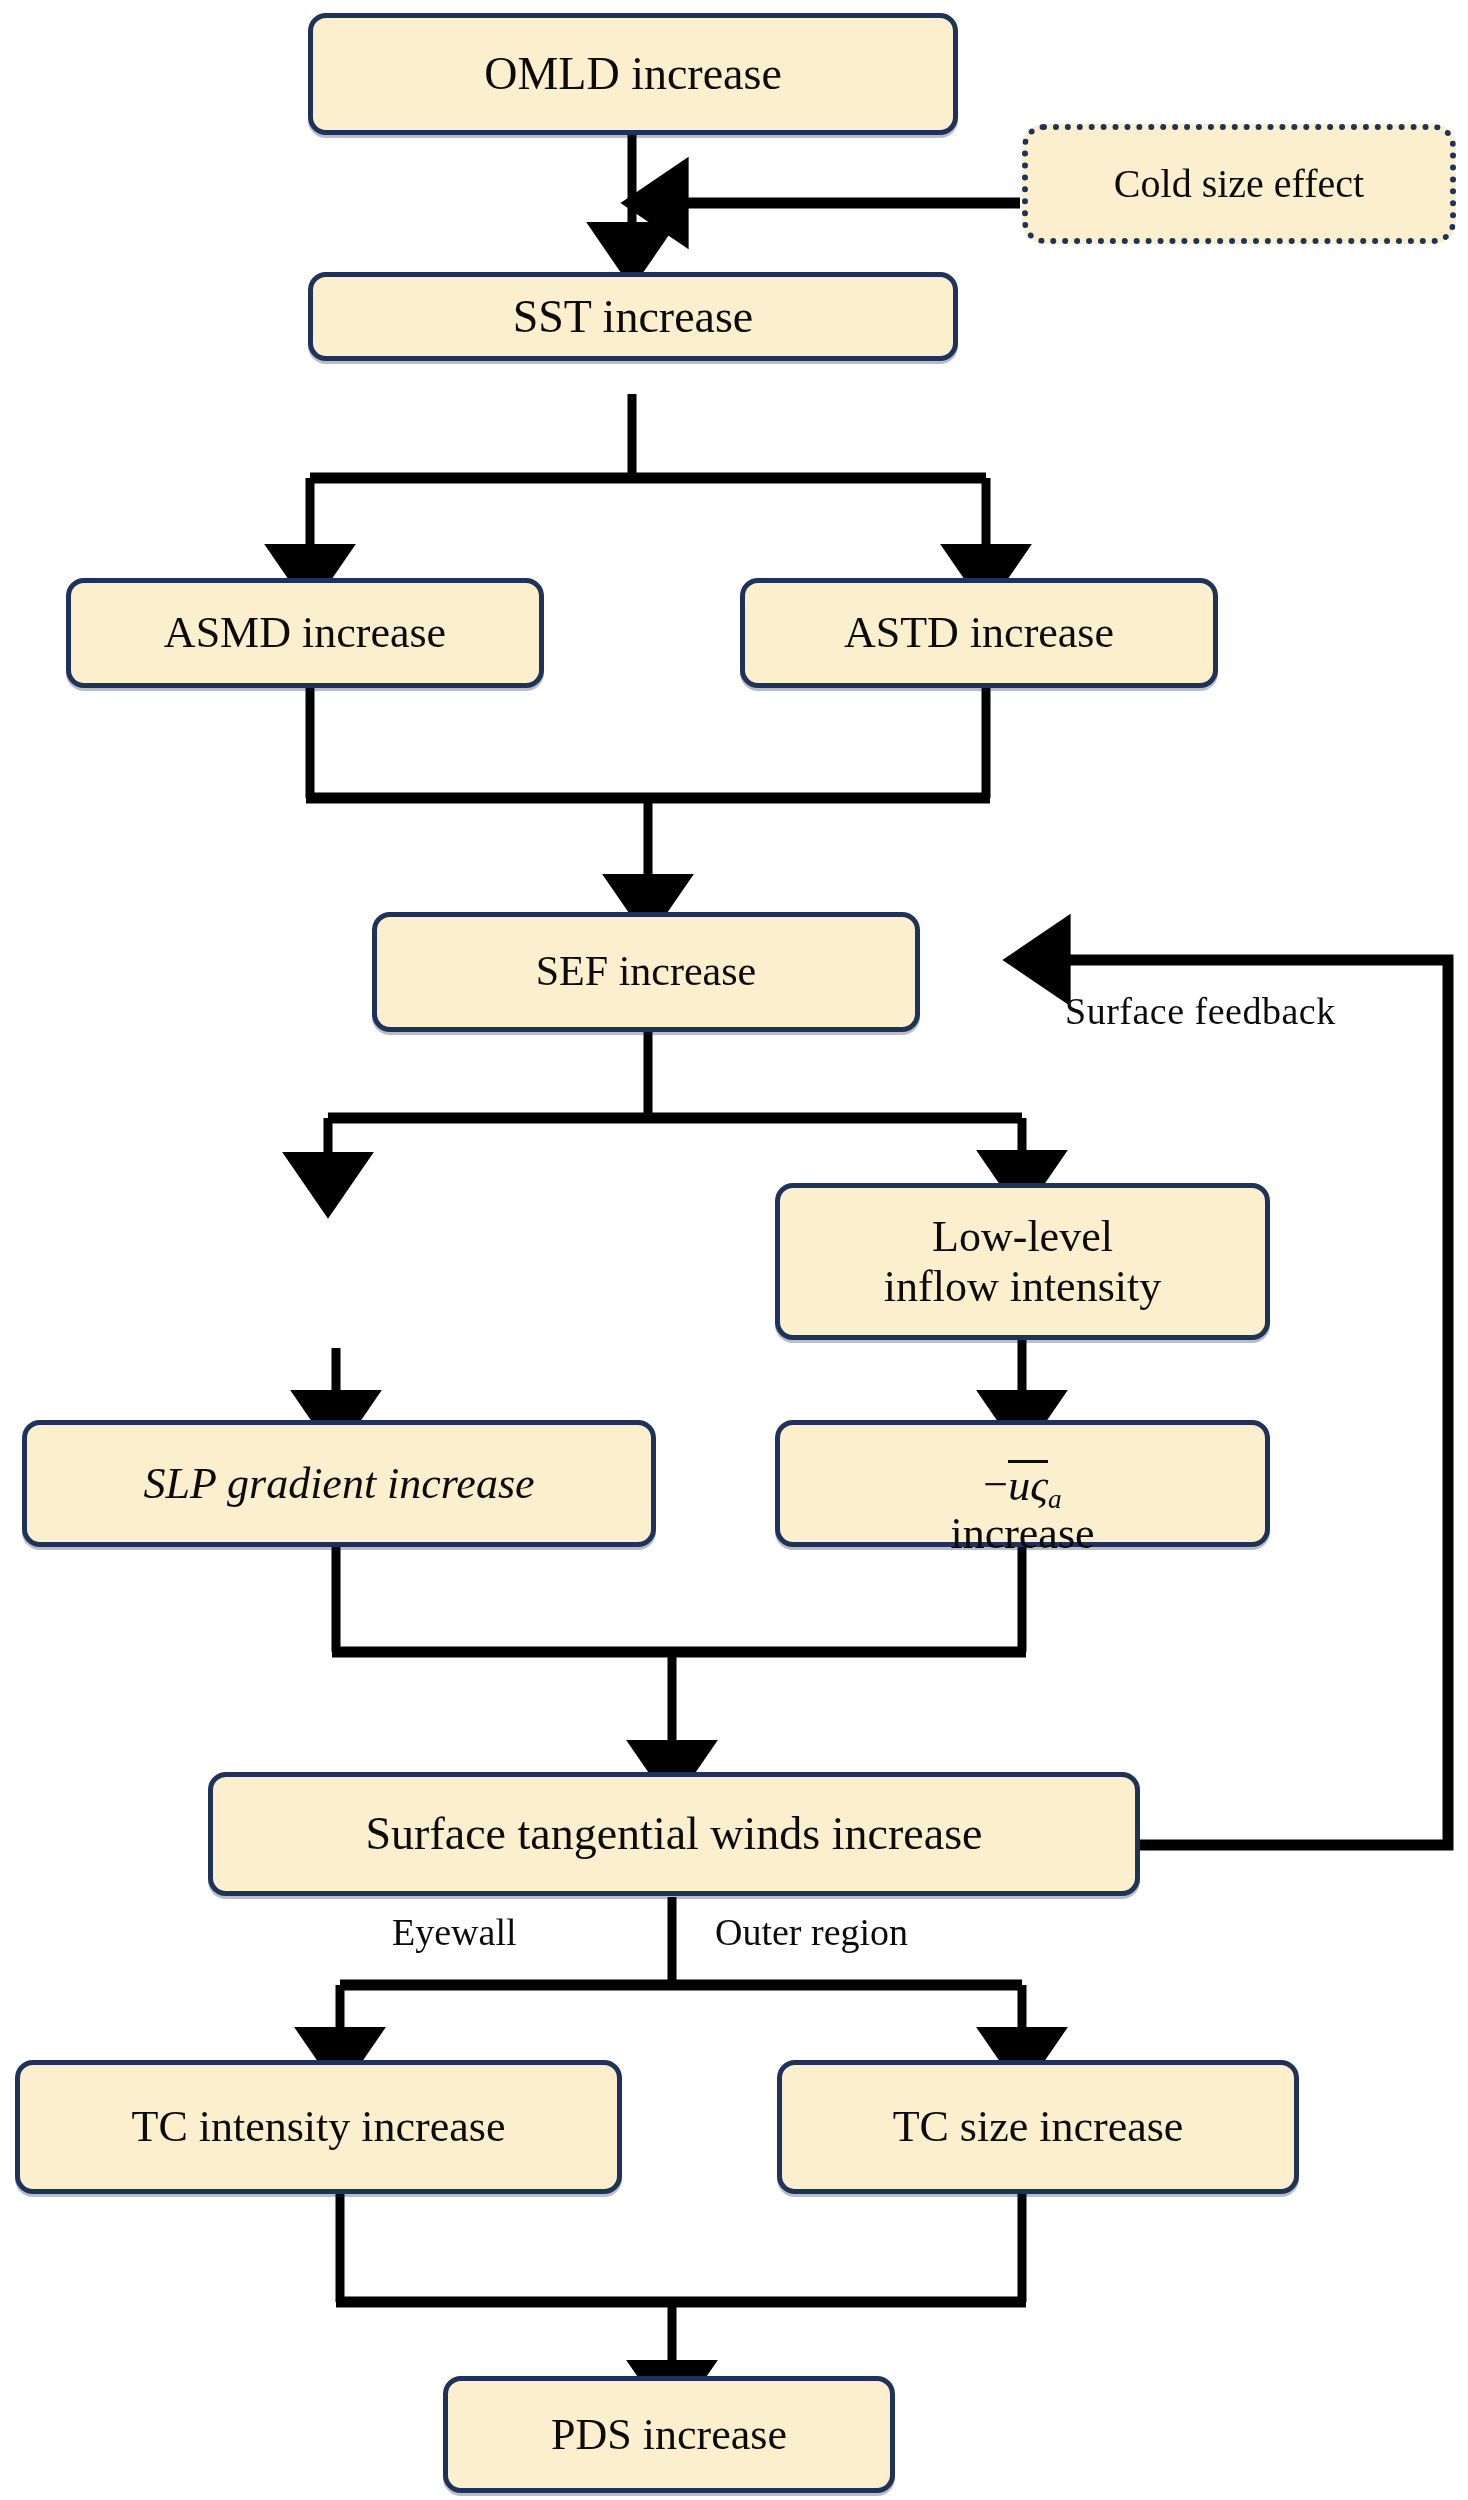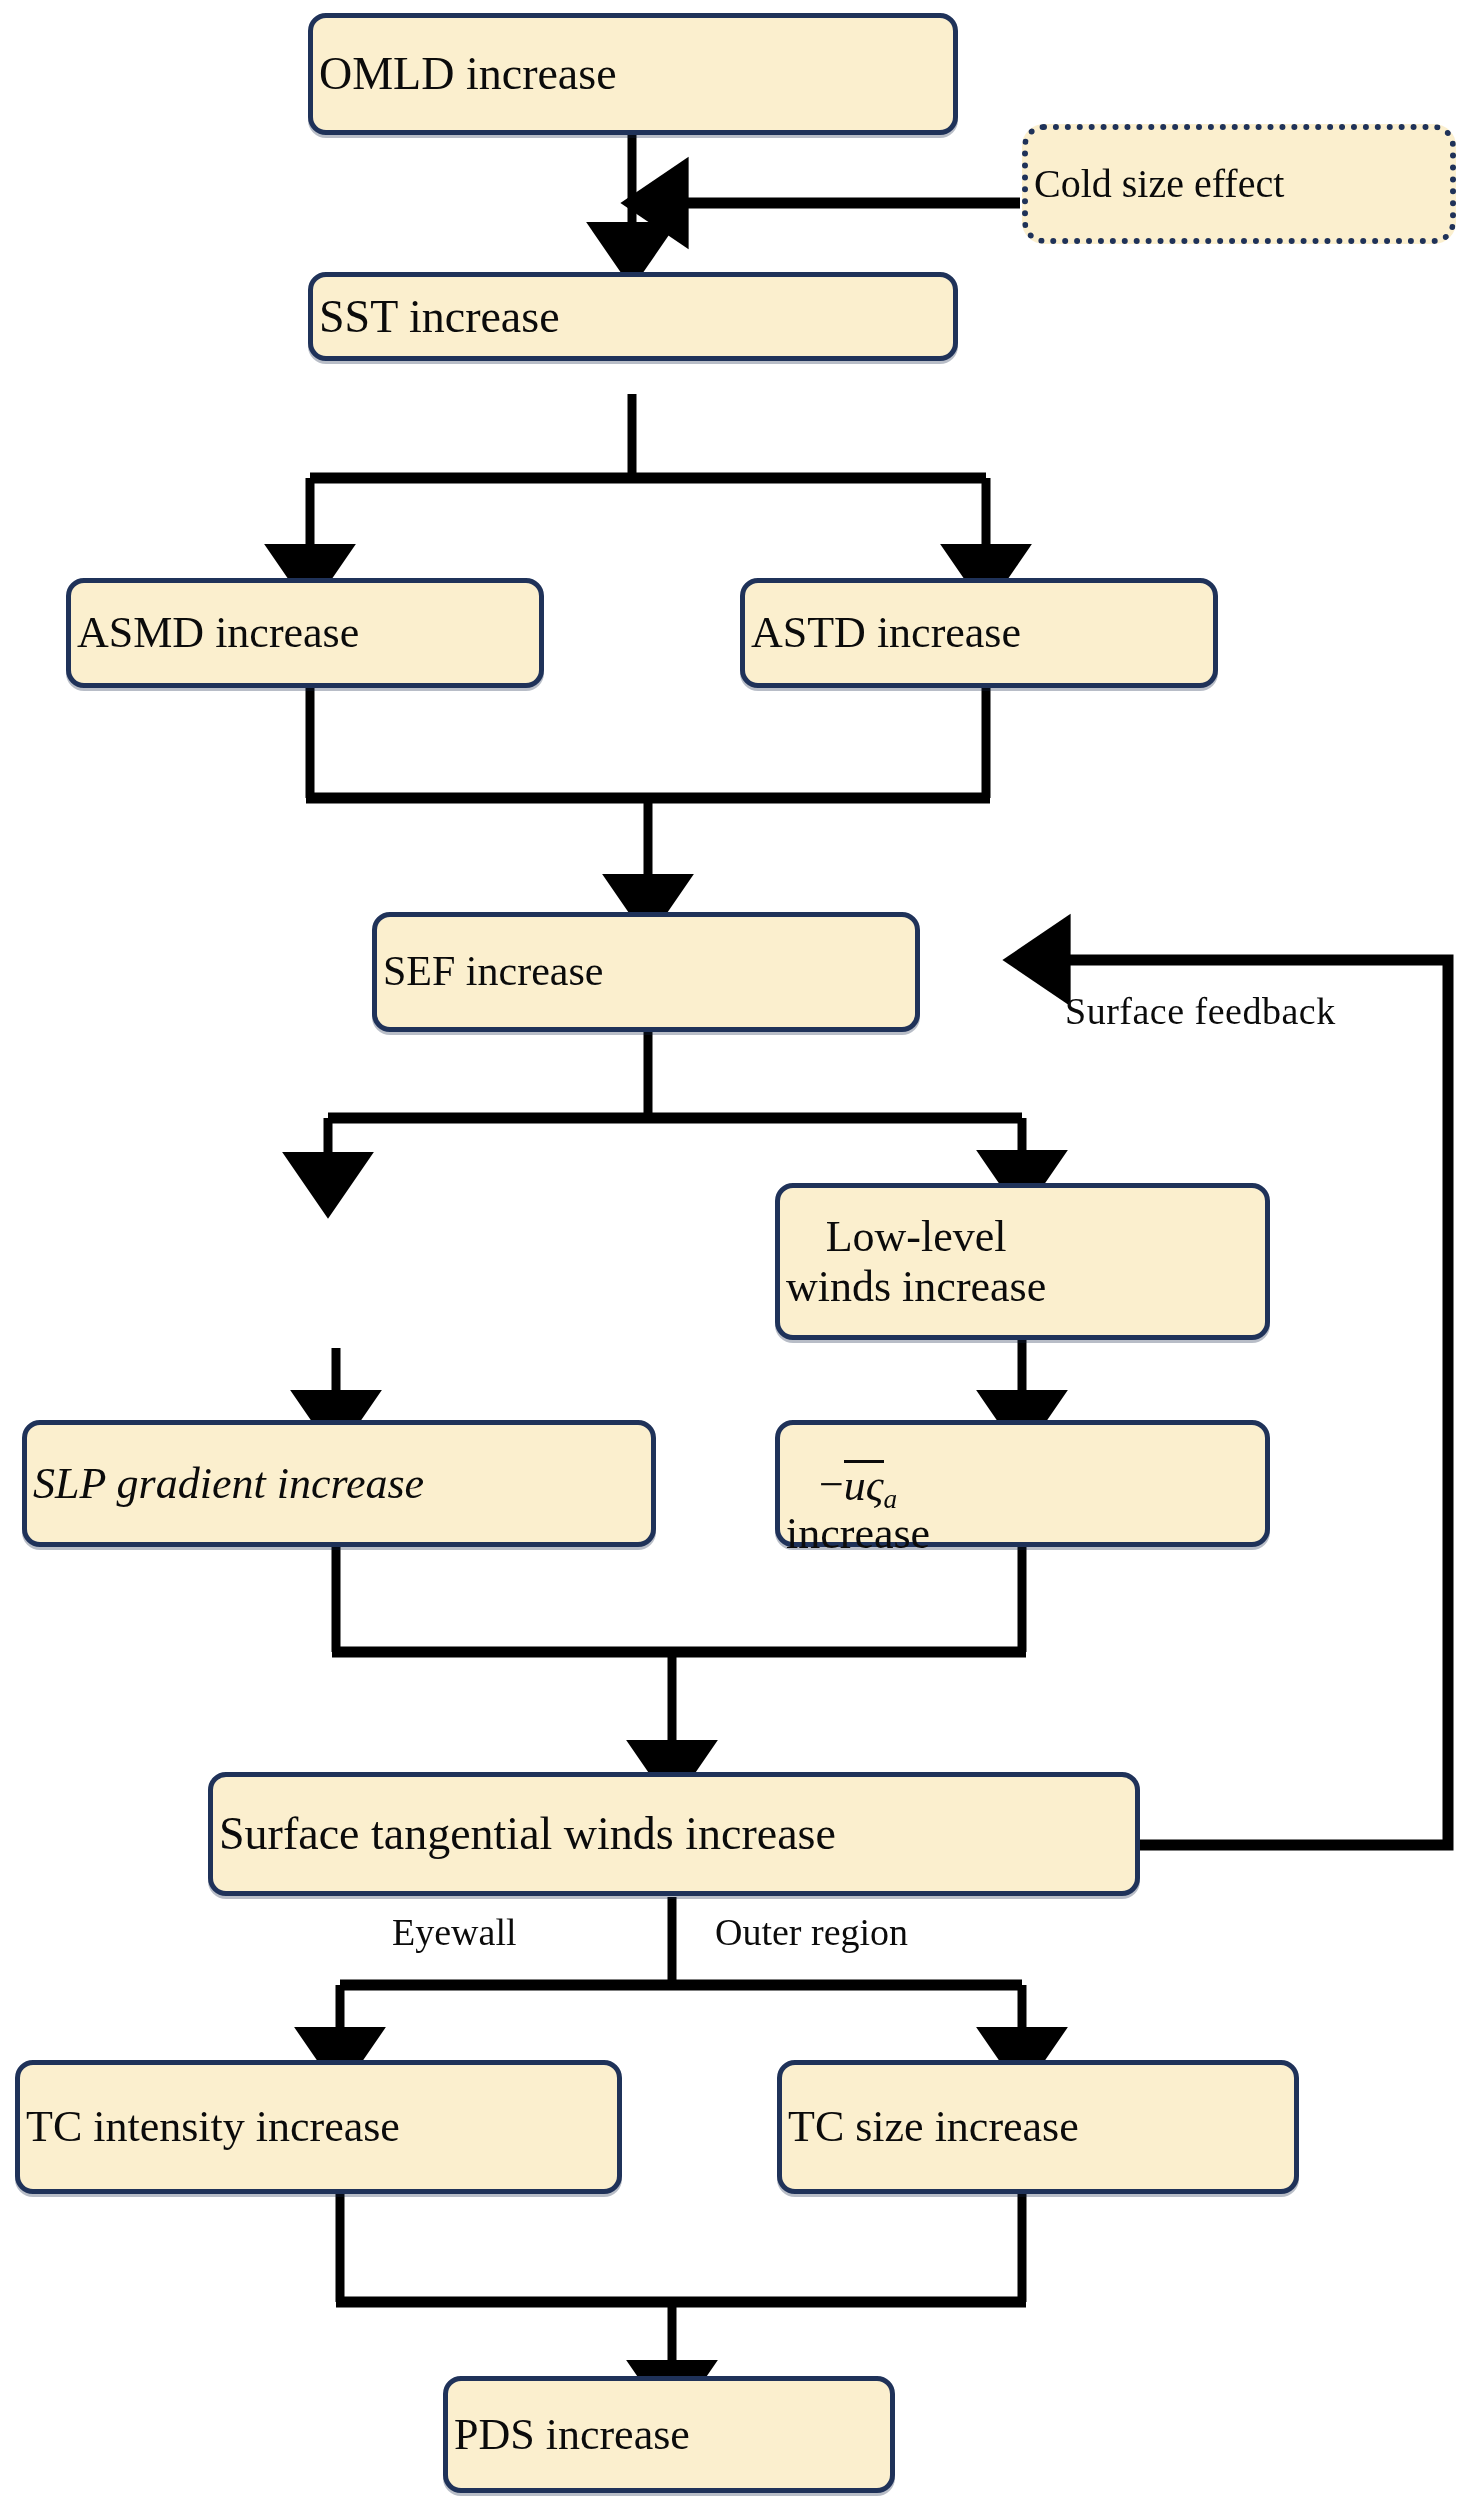--- a/index.html
+++ b/index.html
@@ -24,20 +24,21 @@
     pointer-events: none;
   }
   .node {
     position: absolute;
     box-sizing: border-box;
     background: #FBEFCE;
     border: 5px solid #1F3259;
     border-radius: 18px;
     display: flex;
     align-items: center;
+    justify-content: center;
     text-align: center;
     color: #0b0b0b;
     font-family: "Liberation Serif", "DejaVu Serif", serif;
     line-height: 1.12;
     box-shadow: 0 3px 0 0 rgba(20,35,70,0.30);
   }
   .node.dotted {
     border-style: dotted;
     border-width: 6px;
     border-radius: 22px;
@@ -170,21 +171,21 @@
     <span class="lbl">ASTD increase</span>
   </div>
 
   <div class="node" style="left:372px; top:912px; width:548px; height:120px; font-size:42px;">
     <span class="lbl">SEF increase</span>
   </div>
 
 
   <div class="node" style="left:775px; top:1183px; width:495px; height:157px; font-size:44px;">
     <span class="lbl">Low-level
-winds increase</span>
+inflow intensity</span>
   </div>
 
   <div class="node" style="left:22px; top:1420px; width:634px; height:127px; font-size:44px;font-style:italic;">
     <span class="lbl">SLP gradient increase</span>
   </div>
 
   <div class="node mathbox" style="left:775px; top:1420px; width:495px; height:127px; font-size:44px;">
     <span class="lbl">
       <span class="mexpr">
         <span class="minus">−</span><span class="obar">uς</span><span class="sub">a</span>

